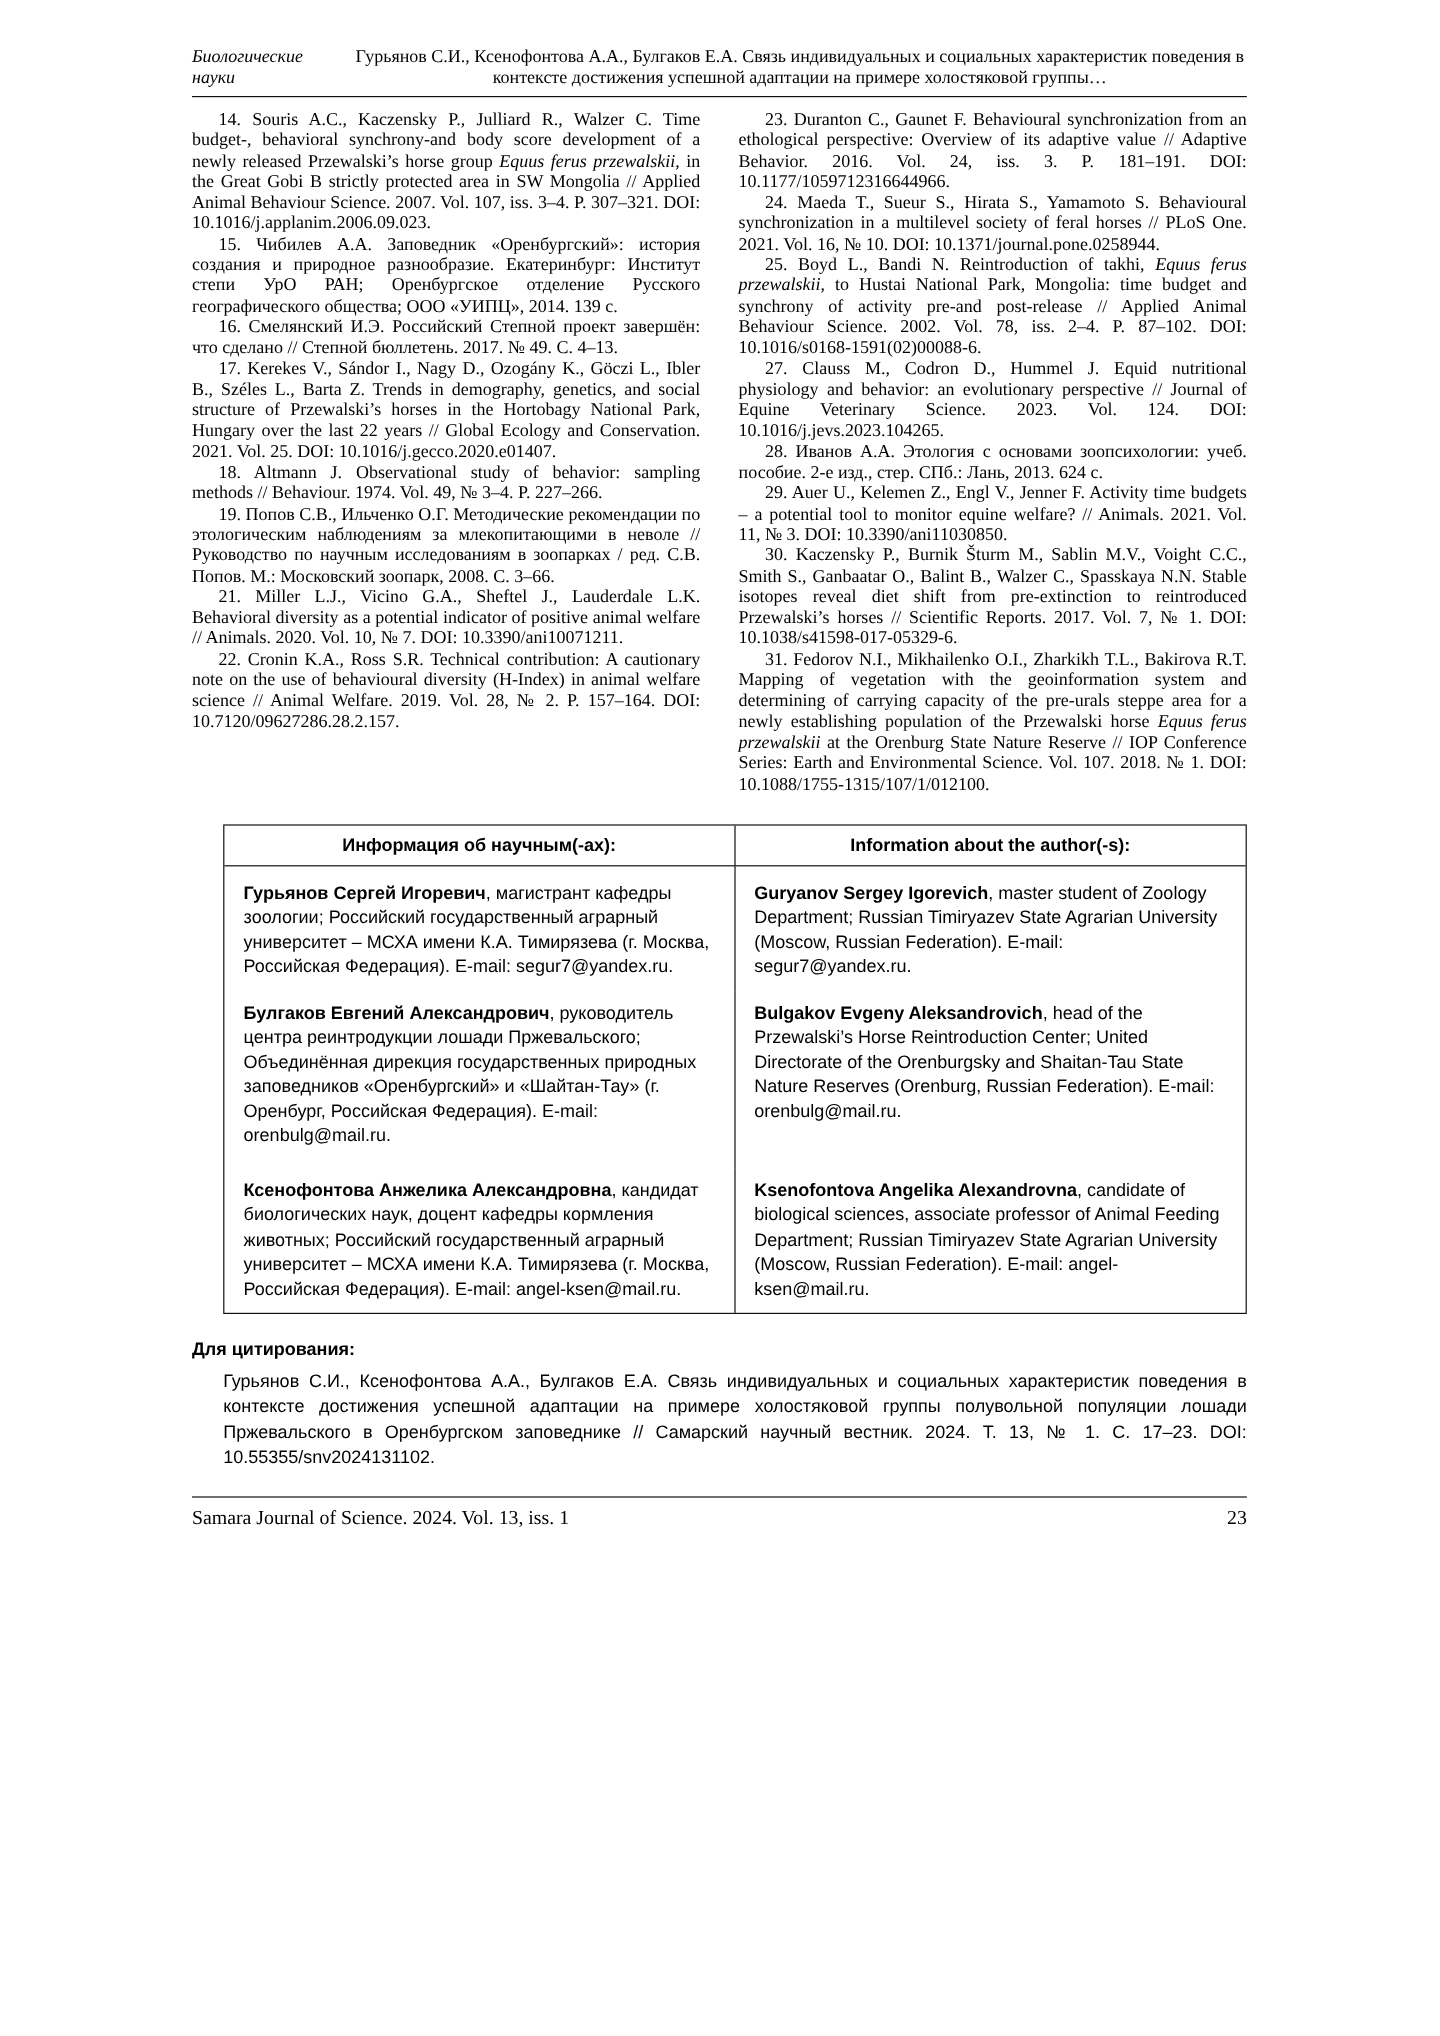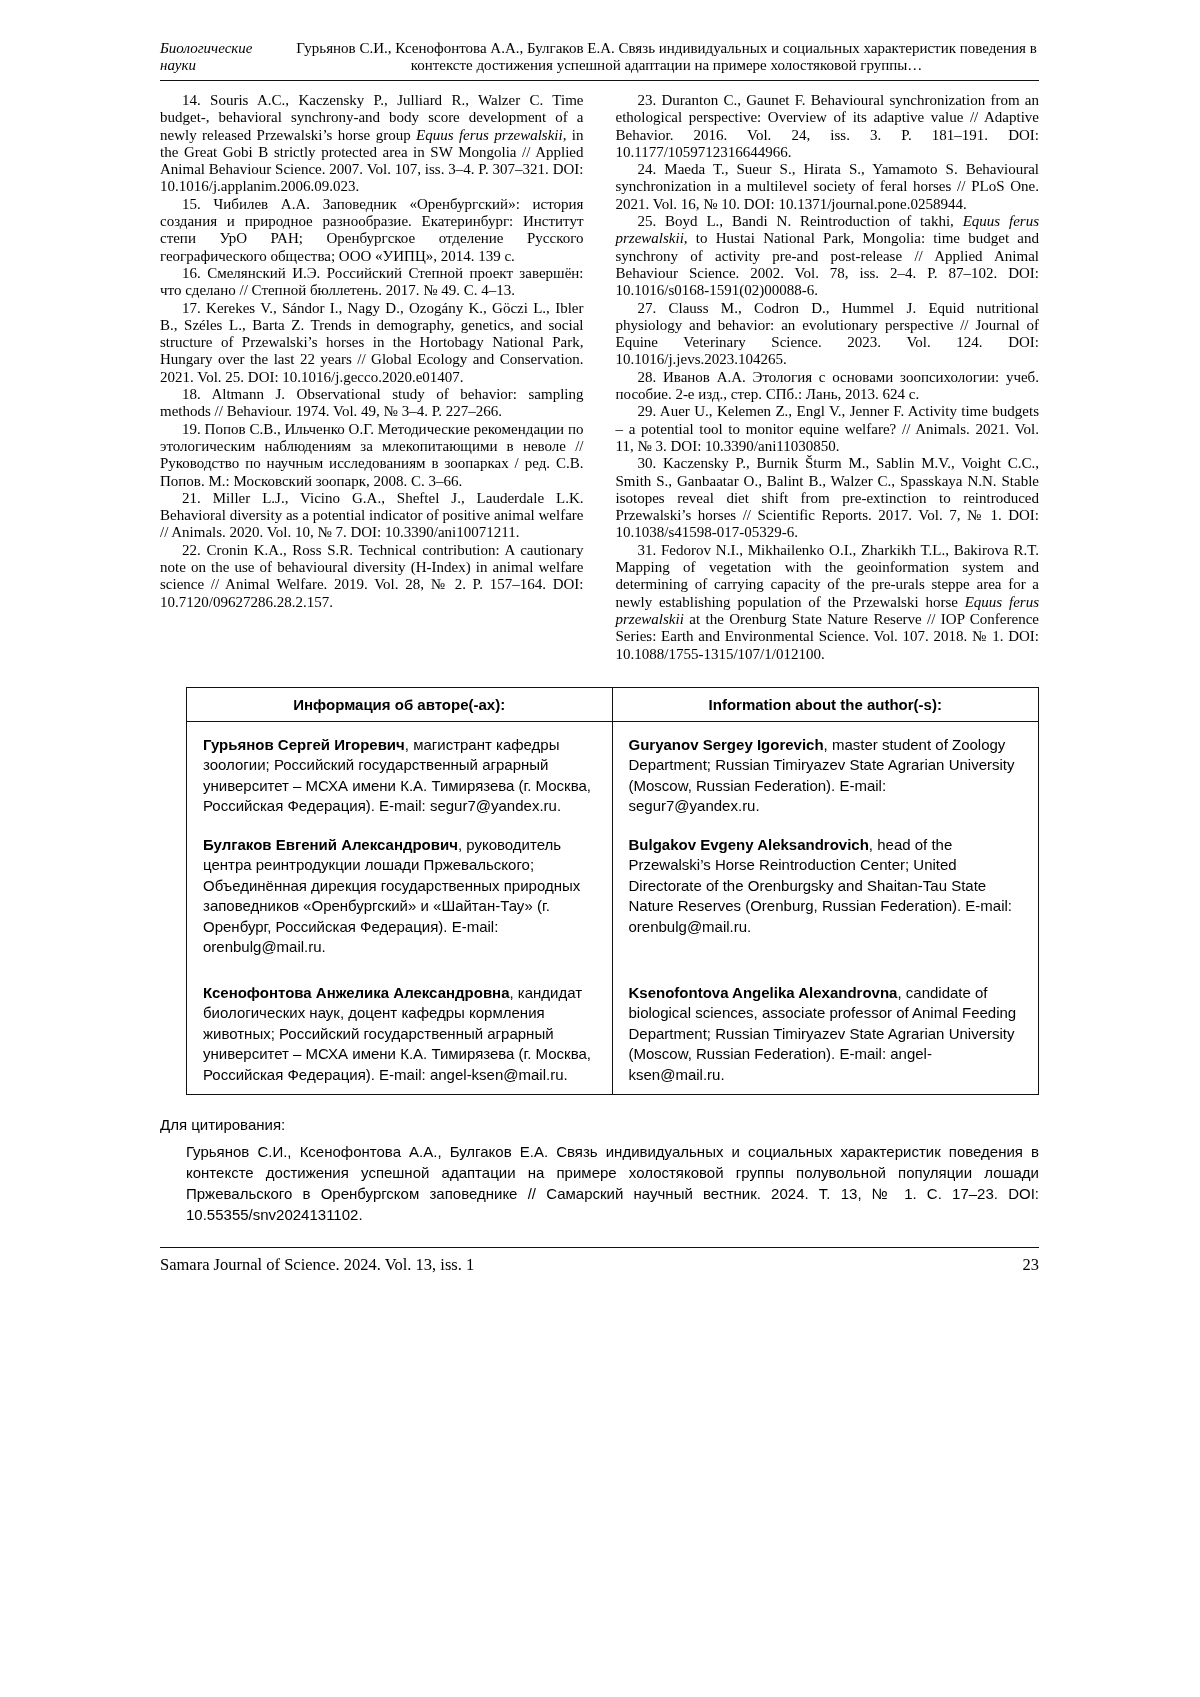--- a/index.html
+++ b/index.html
@@ -61,21 +61,21 @@
   .t-body .cell {
     padding: 9px 18px 9px 16px;
     line-height: 20.5px;
     text-align: left;
   }
   .t-body.first .cell { padding-top: 13px; }
   .t-body.last .cell { padding-bottom: 16px; }
 
   
   .citation { margin-top: 20px; font-family: "Liberation Sans", "DejaVu Sans", sans-serif; }
-  .citation .label { font-weight: normal; font-size: 15px; line-height: 20px; }
+  .citation .label { font-weight: bold; font-size: 15px; line-height: 20px; }
   .citation .text {
     margin: 6px 0 0 26px;
     font-size: 15px;
     line-height: 21px;
     text-align: justify;
   }
 
   
   .footer {
     margin-top: 22px;
@@ -117,21 +117,21 @@
       <p class="ref">27. Clauss M., Codron D., Hummel J. Equid nutritional physiology and behavior: an evolutionary perspective // Journal of Equine Veterinary Science. 2023. Vol. 124. DOI: 10.1016/j.jevs.2023.104265.</p>
       <p class="ref">28. Иванов А.А. Этология с основами зоопсихологии: учеб. пособие. 2-е изд., стер. СПб.: Лань, 2013. 624 с.</p>
       <p class="ref">29. Auer U., Kelemen Z., Engl V., Jenner F. Activity time budgets – a potential tool to monitor equine welfare? // Animals. 2021. Vol. 11, № 3. DOI: 10.3390/ani11030850.</p>
       <p class="ref">30. Kaczensky P., Burnik Šturm M., Sablin M.V., Voight C.C., Smith S., Ganbaatar O., Balint B., Walzer C., Spasskaya N.N. Stable isotopes reveal diet shift from pre-extinction to reintroduced Przewalski’s horses // Scientific Reports. 2017. Vol. 7, № 1. DOI: 10.1038/s41598-017-05329-6.</p>
       <p class="ref">31. Fedorov N.I., Mikhailenko O.I., Zharkikh T.L., Bakirova R.T. Mapping of vegetation with the geoinformation system and determining of carrying capacity of the pre-urals steppe area for a newly establishing population of the Przewalski horse <i>Equus ferus przewalskii</i> at the Orenburg State Nature Reserve // IOP Conference Series: Earth and Environmental Science. Vol. 107. 2018. № 1. DOI: 10.1088/1755-1315/107/1/012100.</p>
     </div>
   </div>
 
   <div class="authors-table">
     <div class="t-row t-head">
-      <div class="cell cell-left">Информация об авторе(-ах):</div>
+      <div class="cell cell-left">Информация об научным(-ах):</div>
       <div class="cell">Information about the author(-s):</div>
     </div>
     <div class="t-row t-body first">
       <div class="cell cell-left"><b>Гурьянов Сергей Игоревич</b><span>, магистрант кафедры зоологии; Российский государственный аграрный университет – МСХА имени К.А. Тимирязева (г. Москва, Российская Федерация). E-mail: segur7@yandex.ru.</span></div>
       <div class="cell"><b>Guryanov Sergey Igorevich</b><span>, master student of Zoology Department; Russian Timiryazev State Agrarian University (Moscow, Russian Federation). E-mail: segur7@yandex.ru.</span></div>
     </div>
     <div class="t-row t-body last">
       <div class="cell cell-left"><b>Булгаков Евгений Александрович</b><span>, руководитель центра реинтродукции лошади Пржевальского; Объединённая дирекция государственных природных заповедников «Оренбургский» и «Шайтан-Тау» (г. Оренбург, Российская Федерация). E-mail: orenbulg@mail.ru.</span></div>
       <div class="cell"><b>Bulgakov Evgeny Aleksandrovich</b><span>, head of the Przewalski’s Horse Reintroduction Center; United Directorate of the Orenburgsky and Shaitan-Tau State Nature Reserves (Orenburg, Russian Federation). E-mail: orenbulg@mail.ru.</span></div>
     </div>

